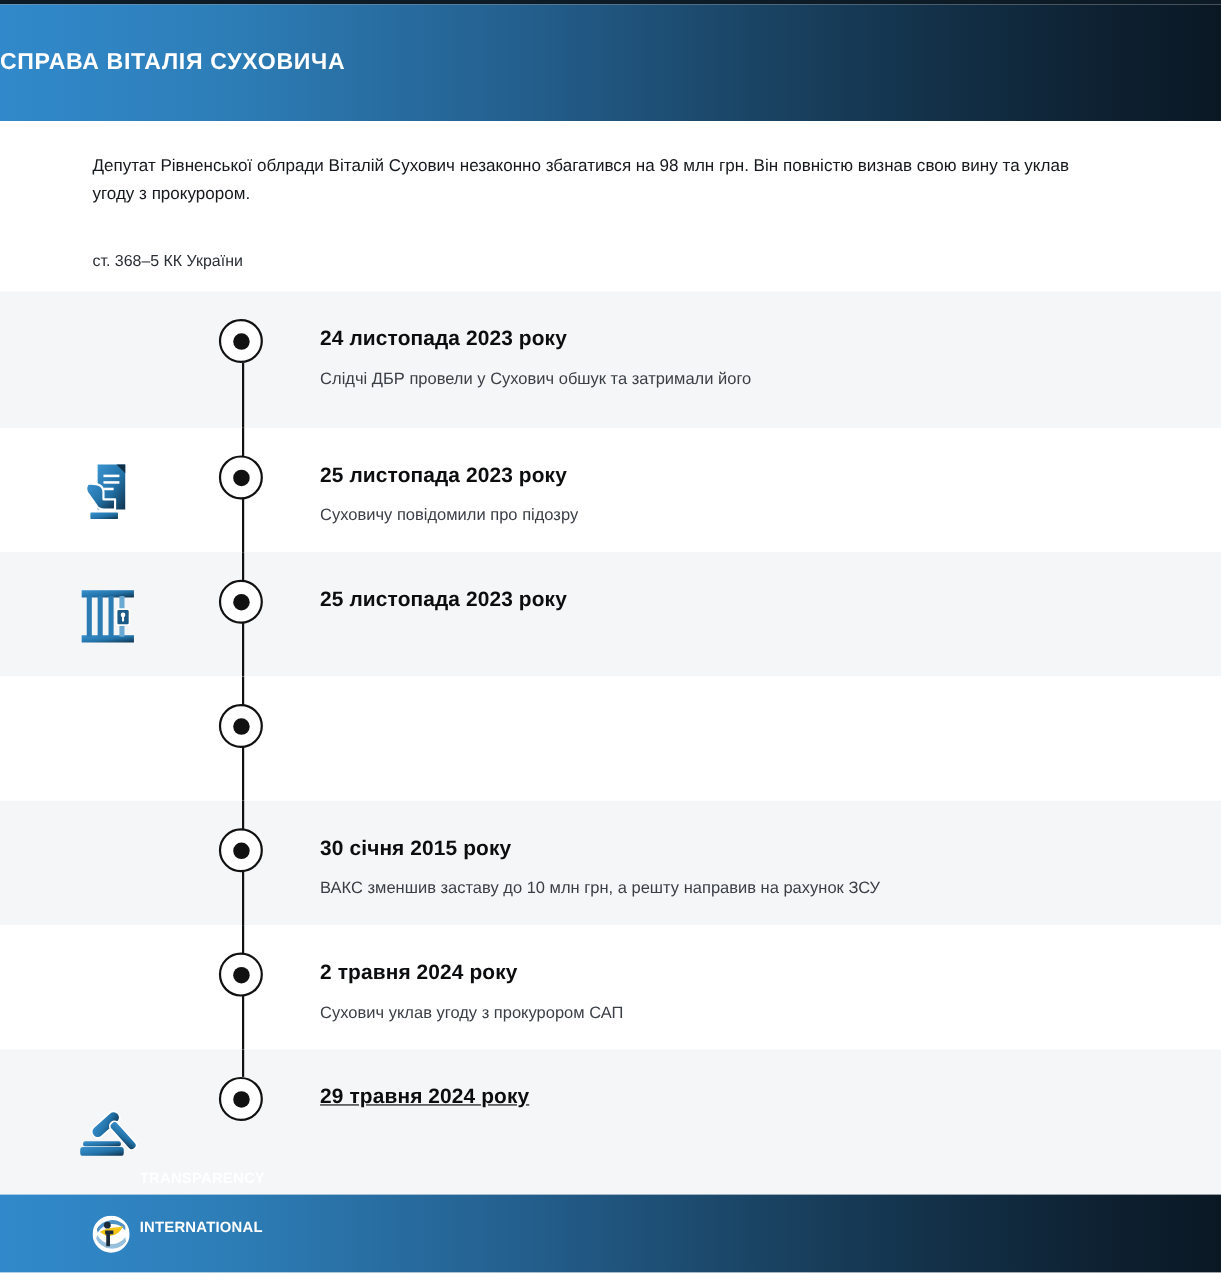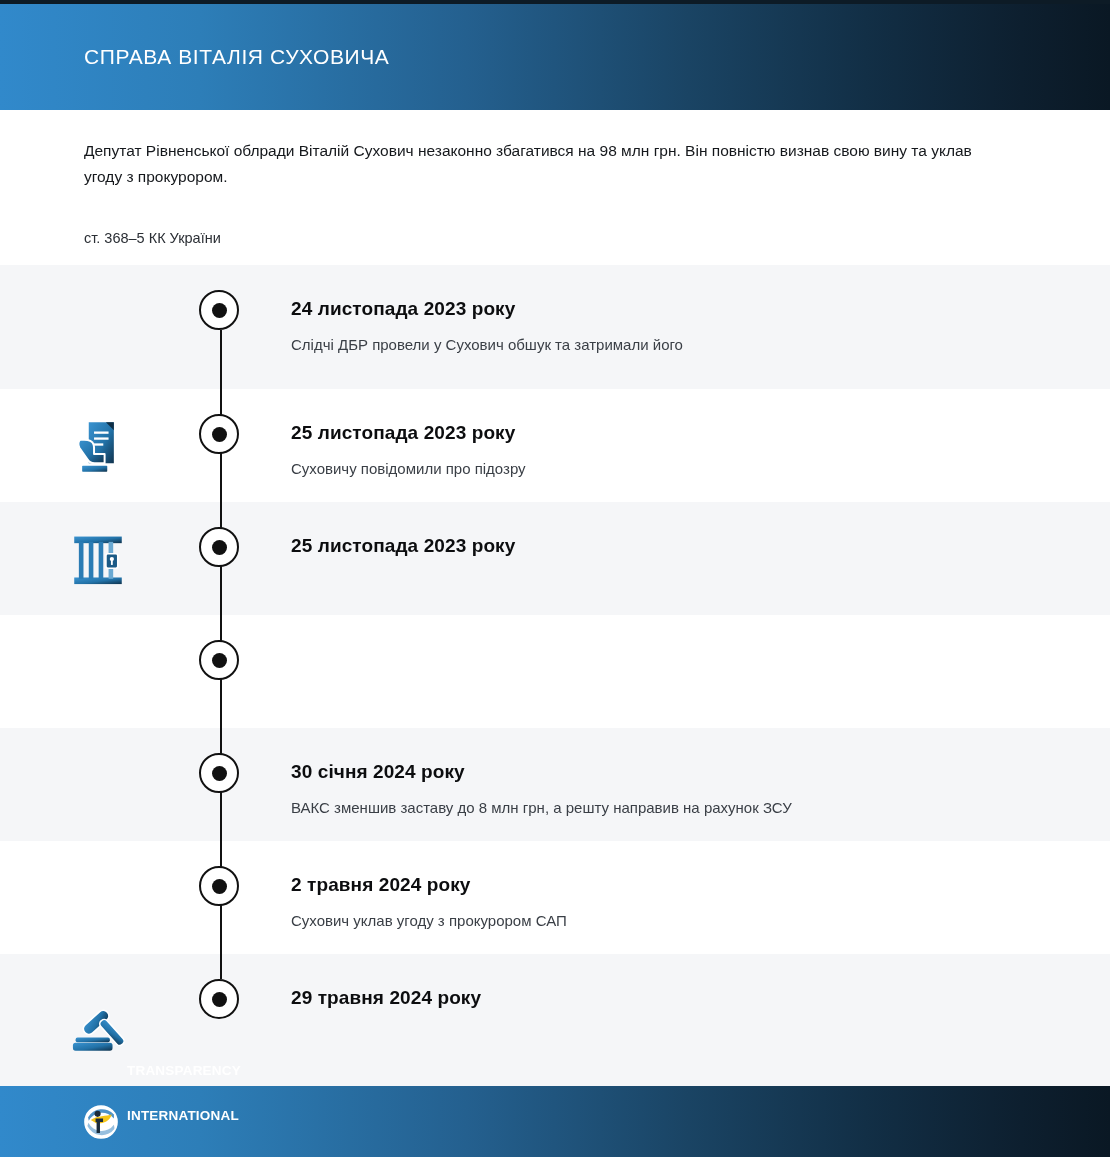--- a/index.html
+++ b/index.html
@@ -33,24 +33,23 @@
   .header {
     position: absolute;
     top: 4px; left: 0;
     width: 1110px;
     height: 106px;
     background: linear-gradient(90deg, #3189cb 0%, #2d7eb8 18%, #24608f 42%, #1a4464 62%, #122f46 78%, #0d1f2f 92%, #0a1824 100%);
     display: flex;
     align-items: center;
   }
   .header-title {
-    margin-left: 84px;
     color: #ffffff;
     font-size: 21px;
-    font-weight: normal;
+    font-weight: bold;
     letter-spacing: 0.6px;
     text-transform: uppercase;
   }
 
   
   .intro {
     position: absolute;
     top: 110px; left: 0;
     width: 1110px;
     height: 155px;
@@ -262,36 +261,36 @@
           <div class="tl-node" style="top: 25px;"></div>
         </div>
       </div>
       <div class="tl-row shade" style="height: 113px;">
         <div class="tl-icon-cell"></div>
         <div class="tl-node-cell">
           <div class="tl-connector" style="top: 0px; height: 113px;"></div>
           <div class="tl-node" style="top: 25px;"></div>
         </div>
         <div class="tl-body" style="padding-top: 33px;">
-          <div class="tl-date">30 січня 2024 року</div>
-          <div class="tl-desc">ВАКС зменшив заставу до 8 млн грн, а решту направив на рахунок ЗСУ</div>
+          <div class="tl-date">30 січня 2015 року</div>
+          <div class="tl-desc">ВАКС зменшив заставу до 10 млн грн, а решту направив на рахунок ЗСУ</div>
         </div>
       </div>
       <div class="tl-row" style="height: 113px;">
         <div class="tl-icon-cell"></div>
         <div class="tl-node-cell">
           <div class="tl-connector" style="top: 0px; height: 113px;"></div>
           <div class="tl-node" style="top: 25px;"></div>
         </div>
         <div class="tl-body" style="padding-top: 33px;">
           <div class="tl-date">2 травня 2024 року</div>
           <div class="tl-desc">Сухович уклав угоду з прокурором САП</div>
         </div>
       </div>
-      <div class="tl-row shade" style="height: 137px;">
+      <div class="tl-row shade" style="height: 137px; text-decoration: underline;">
         <div class="tl-icon-cell">
           <svg class="tl-icon" viewBox="0 0 100 100">
             <use href="#sym-gavel-icon"></use>
           </svg>
         </div>
         <div class="tl-node-cell">
           <div class="tl-connector" style="top: 0px; height: 25px;"></div>
           <div class="tl-node" style="top: 25px;"></div>
         </div>
         <div class="tl-body" style="padding-top: 33px;">

